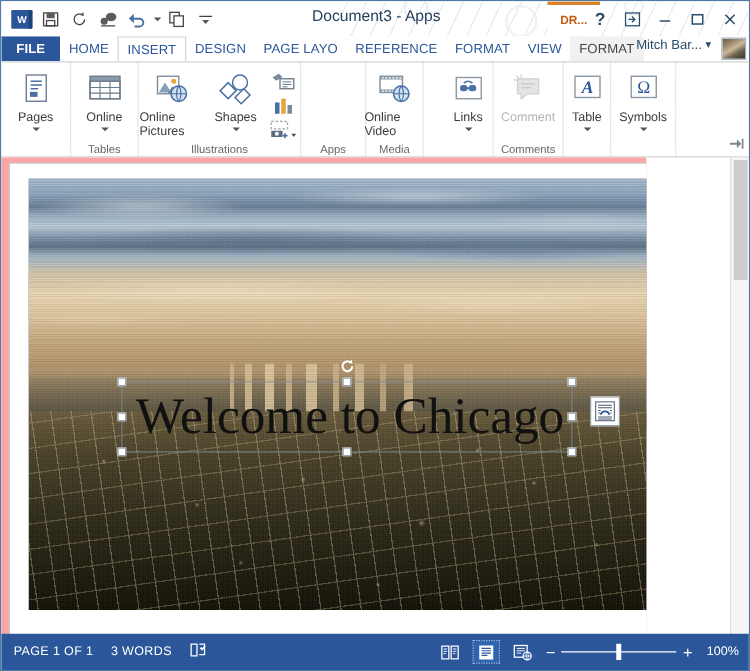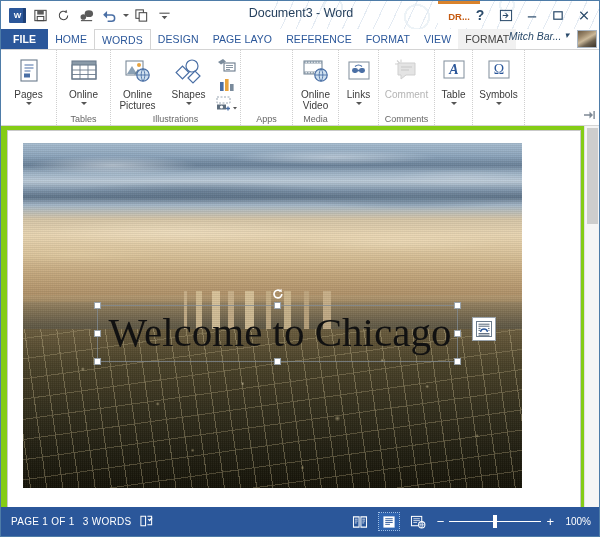--- a/index.html
+++ b/index.html
@@ -115,21 +115,21 @@
     border-top: 1px solid #d4d4d4;
     background: #fff;
     position: relative; z-index: 3;
   }
   .tab.ctx-active {
     background: #f1f1f1; color: #444;
   }
   .user-chip {
     position: absolute; right: 32px; top: 1px;
     display: flex; align-items: flex-start; gap: 3px;
-    font-size: 10.5px; color: #2b4b6b; font-style: italic;
+    font-size: 10.5px; color: #2b4b6b;
   }
   .avatar {
     position: absolute; right: 4px; top: 1px;
     width: 20px; height: 18px;
     background:
       linear-gradient(150deg, #6b5a44 0%, #9e8a6d 28%, #cbb99a 48%, #6d6250 70%, #3b3328 100%);
     background-size: cover;
     border: 1px solid #a9b6c4;
     box-sizing: border-box;
   }
@@ -165,21 +165,21 @@
     height: 58px;
   }
   .bigbtn {
     width: 48px;
     display: flex; flex-direction: column; align-items: center;
     padding-top: 3px;
     cursor: default;
   }
   .bigbtn.w52 { width: 52px; }
   .bigbtn .lbl {
-    font-size: 10px; color: #3b3b3b; text-align: center;
+    font-size: 10px; color: #3b3b3b; 
     line-height: 11px; margin-top: 3px;
   }
   .bigbtn.disabled .lbl { color: #b4b4b4; }
   .icon-box { height: 30px; display: flex; align-items: center; justify-content: center; }
   .caret-dn {
     width: 0; height: 0;
     border-left: 3px solid transparent;
     border-right: 3px solid transparent;
     border-top: 3px solid #555;
     margin: 2px auto 0 auto;
@@ -193,22 +193,22 @@
     display: flex; align-items: center; justify-content: center;
   }
   .collapse-pin {
     position: absolute; right: 5px; bottom: 3px;
     width: 14px; height: 14px;
   }
 
   
   .docarea {
     position: absolute; left: 0; top: 125px;
-    width: 600px; height: 383px;
-    background: #84cc16;
+    width: 516px; height: 383px;
+    background: #fca5a5;
     overflow: hidden;
   }
   .page {
     position: absolute; left: 7px; top: 5px;
     width: 572px; height: 378px;
     background: #ffffff;
     box-shadow: 0 0 0 1px #c9c9c9;
   }
   .photo {
     position: absolute; left: 15px; top: 12px;
@@ -355,21 +355,21 @@
 
   
   .statusbar {
     position: absolute; left: 0; bottom: 0;
     width: 600px; height: 29px;
     background: #2b579a;
     color: #ffffff;
     display: flex; align-items: center;
   }
   .sb-left {
-    display: flex; align-items: center; gap: 8px;
+    display: flex; align-items: center; gap: 14px;
     padding-left: 10px;
     font-size: 10px; letter-spacing: .3px;
   }
   .sb-right {
     margin-left: auto;
     display: flex; align-items: center; gap: 9px;
     padding-right: 10px;
     font-size: 10px;
   }
   .viewbtn {
@@ -437,21 +437,21 @@
           </svg>
       </div>
       <div class="qat-btn">
         <svg width="13" height="13" viewBox="0 0 14 14">
             <path class="ico" d="M1.5 4.5h11"></path>
             <path style="fill:#555" d="M4 7.5 L10 7.5 L7 11 Z"></path>
           </svg>
       </div>
     </div>
 
-    <div class="doc-title">Document3 - Word</div>
+    <div class="doc-title">Document3 - Apps</div>
 
     <div class="ctx-tab">DR...</div>
 
     <div class="win-btns">
       <div class="win-btn">
         <span style="font-size:14px;font-weight:bold;">?</span>
       </div>
       <div class="win-btn">
         <svg width="14" height="13" viewBox="0 0 15 14">
             <rect class="ico" style="stroke:#2b4b6b" x="1.5" y="1.5" width="12" height="11"></rect>
@@ -472,21 +472,21 @@
         <svg width="14" height="13" viewBox="0 0 15 14">
             <path class="ico" style="stroke:#2b4b6b;stroke-width:1.3" d="M3.5 3 11.5 11M11.5 3 3.5 11"></path>
           </svg>
       </div>
     </div>
   </div>
 
   <div class="tabbar">
     <div class="tab file">FILE</div>
     <div class="tab">HOME</div>
-    <div class="tab active">WORDS</div>
+    <div class="tab active">INSERT</div>
     <div class="tab">DESIGN</div>
     <div class="tab">PAGE LAYO</div>
     <div class="tab">REFERENCE</div>
     <div class="tab">FORMAT</div>
     <div class="tab">VIEW</div>
     <div class="tab ctx-active">FORMAT</div>
 
     <div class="user-chip">
       <span>Mitch Bar...</span>
       <span style="font-size:9px;">▾</span>
@@ -601,21 +601,21 @@
                 <circle class="ico" style="stroke:#4a6fa5;fill:#cfe0ef;stroke-width:1.2" cx="19" cy="17" r="6.2"></circle>
                 <path style="stroke:#4a6fa5;stroke-width:.9;fill:none" d="M12.8 17h12.4M19 10.8c2.4 2.8 2.4 9.6 0 12.4M19 10.8c-2.4 2.8-2.4 9.6 0 12.4"></path>
               </svg>
           </div>
           <div class="lbl">Online Video</div>
         </div>
       </div>
       <div class="group-label">Media</div>
     </div>
 
-    <div class="group" style="width:40px;">
+    <div class="group" style="width:40px;margin-left:16px;">
       <div class="grp-items">
         <div class="bigbtn" style="width:36px;">
           <div class="icon-box">
             <svg width="26" height="24" viewBox="0 0 26 24">
                 <rect class="ico" style="stroke:#8a97a4;fill:#fff" x="3" y="3" width="20" height="17"></rect>
                 <rect style="fill:#4a6fa5" x="6" y="9" width="6" height="5" rx="2.4"></rect>
                 <rect style="fill:#4a6fa5" x="13" y="9" width="6" height="5" rx="2.4"></rect>
                 <path style="stroke:#4a6fa5;stroke-width:1.6;fill:none" d="M11 11.5h4"></path>
                 <path style="stroke:#4a6fa5;stroke-width:1.2;fill:none" d="M9 7.5 Q12.5 4.5 16 7.5"></path>
               </svg>

